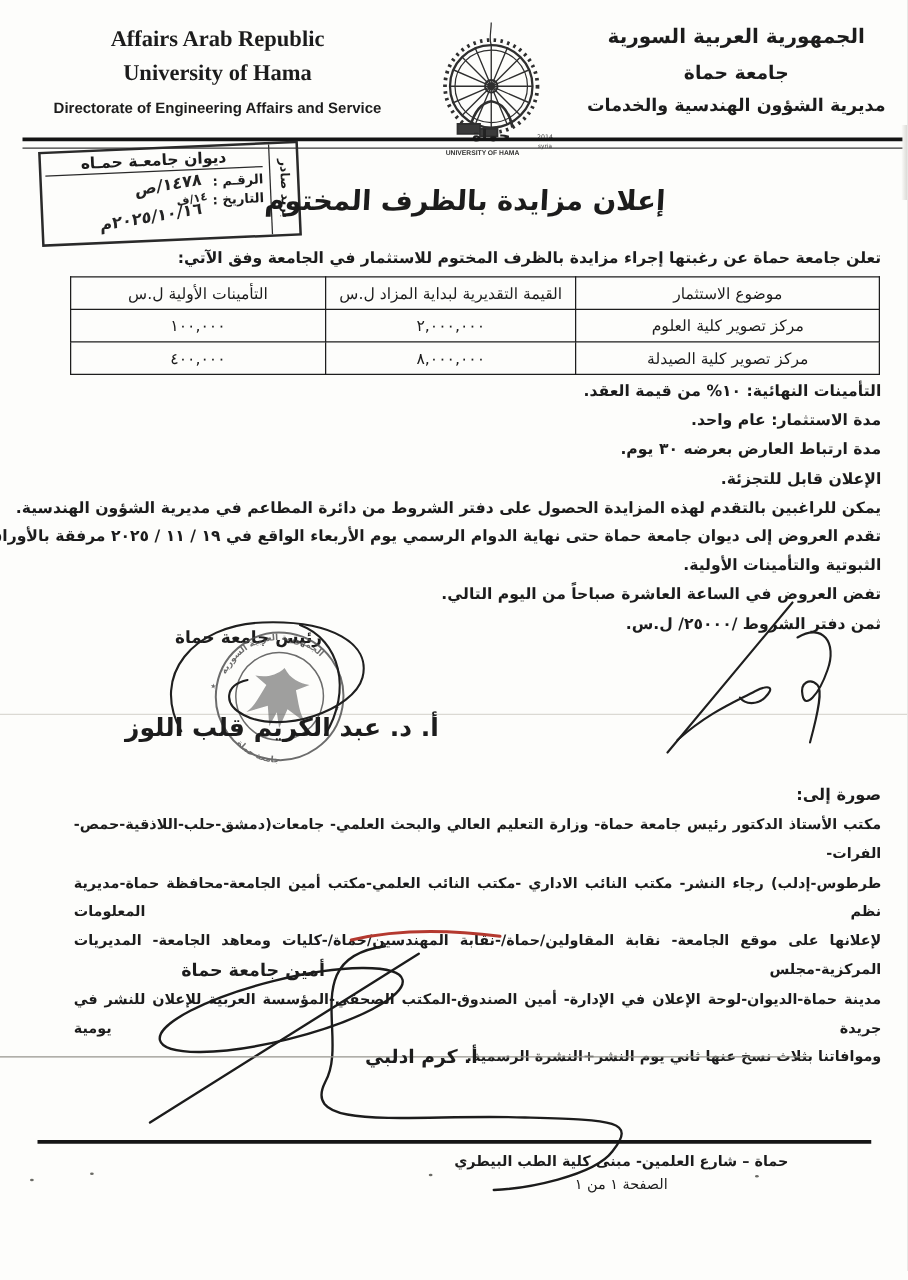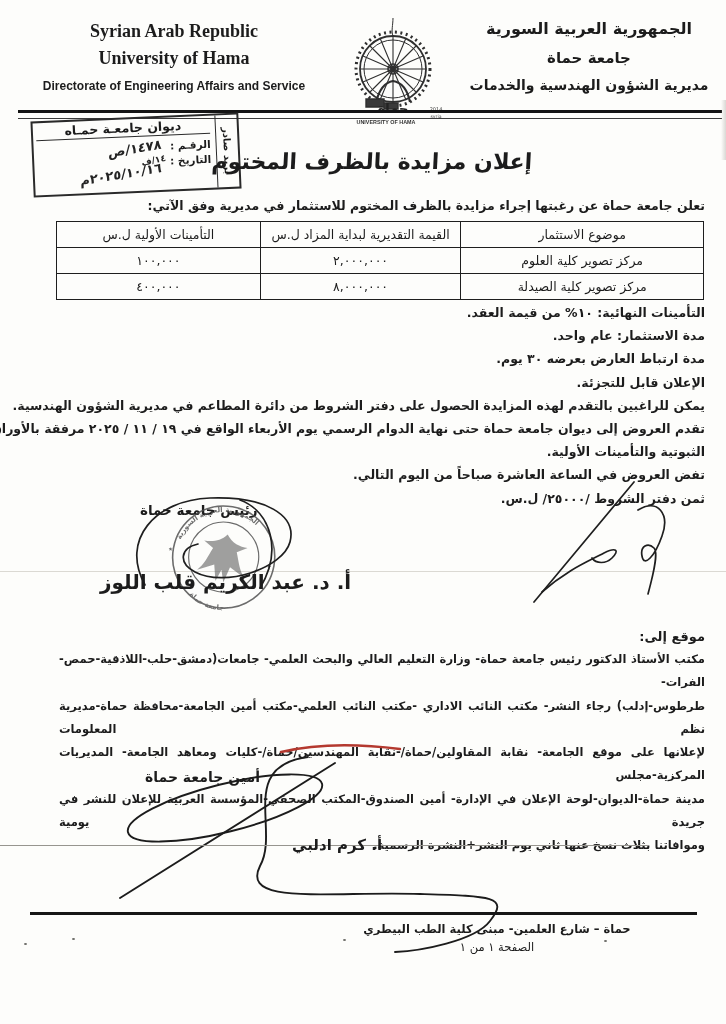--- a/index.html
+++ b/index.html
@@ -61,21 +61,21 @@
   .footer-txt .pg{font-size:11.5px;line-height:18px;}
   .speck{position:absolute;width:3px;height:2px;background:#6b6b66;border-radius:50%;}
   .edge{position:absolute;right:0;top:100px;width:5px;height:60px;background:linear-gradient(to left,#d9d8d4,transparent);}
 </style>
 </head>
 <body>
 
 <div class="page">
 
   <div class="hdr-en">
-    <div class="l1">Syrian Arab Republic</div>
+    <div class="l1">Affairs Arab Republic</div>
     <div class="l2">University of Hama</div>
     <div class="l3">Directorate of Engineering Affairs and Service</div>
   </div>
 
   <div class="logo">
     <svg width="116" height="112" viewBox="0 0 116 112">
       <g stroke="#2f2f2f" fill="none">
         <circle cx="57" cy="52" r="37" stroke-width="3" stroke-dasharray="2 3.5"></circle>
         <circle cx="57" cy="52" r="33" stroke-width="1.8"></circle>
         <circle cx="57" cy="52" r="29" stroke-width="1"></circle>
@@ -118,21 +118,21 @@
         </span>
       </div>
     </div>
     <div class="diwan-strip">
       <span>بريد صادر</span>
     </div>
   </div>
 
   <div class="doc-title">إعلان مزايدة بالظرف المختوم</div>
 
-  <div class="intro">تعلن جامعة حماة عن رغبتها إجراء مزايدة بالظرف المختوم للاستثمار في مديرية وفق الآتي:</div>
+  <div class="intro">تعلن جامعة حماة عن رغبتها إجراء مزايدة بالظرف المختوم للاستثمار في الجامعة وفق الآتي:</div>
 
   <table class="inv-table">
     <colgroup>
         <col style="width:37.5%">
         <col style="width:31%">
         <col style="width:31.5%">
       </colgroup>
     <tbody>
         <tr>
       <th>موضوع الاستثمار</th>
@@ -198,21 +198,21 @@
   <div class="pres-name">أ. د. عبد الكريم قلب اللوز</div>
 
   <svg class="sig" style="left:512px;top:470px;" width="170" height="140" viewBox="0 0 170 140">
     <g fill="none" stroke="#1f1f1f" stroke-width="1.7" stroke-linecap="round">
       <path d="M 22 132 L 122 12"></path>
       <path d="M 30 122 C 55 100 75 92 92 83 C 104 77 108 80 100 88 C 94 94 84 94 80 88"></path>
       <path d="M 126 40 C 146 28 158 44 150 66 C 143 86 132 98 130 86 C 128 76 136 72 142 78 C 146 82 143 98 136 124"></path>
     </g>
   </svg>
 
-  <div class="copy-label">موقع إلى:</div>
+  <div class="copy-label">صورة إلى:</div>
   <div class="copy-body">
     <div class="jl">مكتب الأستاذ الدكتور رئيس جامعة حماة- وزارة التعليم العالي والبحث العلمي- جامعات(دمشق-حلب-اللاذقية-حمص-الفرات-</div>
     <div class="jl">طرطوس-إدلب) رجاء النشر- مكتب النائب الاداري -مكتب النائب العلمي-مكتب أمين الجامعة-محافظة حماة-مديرية نظم المعلومات</div>
     <div class="jl">لإعلانها على موقع الجامعة- نقابة المقاولين/حماة/-نقابة المهندسين/حماة/-كليات ومعاهد الجامعة- المديريات المركزية-مجلس</div>
     <div class="jl">مدينة حماة-الديوان-لوحة الإعلان في الإدارة- أمين الصندوق-المكتب الصحفي-المؤسسة العربية للإعلان للنشر في جريدة يومية</div>
     <div class="ll">وموافاتنا بثلاث نسخ عنها ثاني يوم النشر+النشرة الرسمية.</div>
   </div>
 
   <svg class="sig" style="left:279px;top:742px;" width="124" height="14" viewBox="0 0 124 14">
     <path d="M 2 10 C 40 1 82 2 121 7" fill="none" stroke="#b4392f" stroke-width="2.4" stroke-linecap="round"></path>

